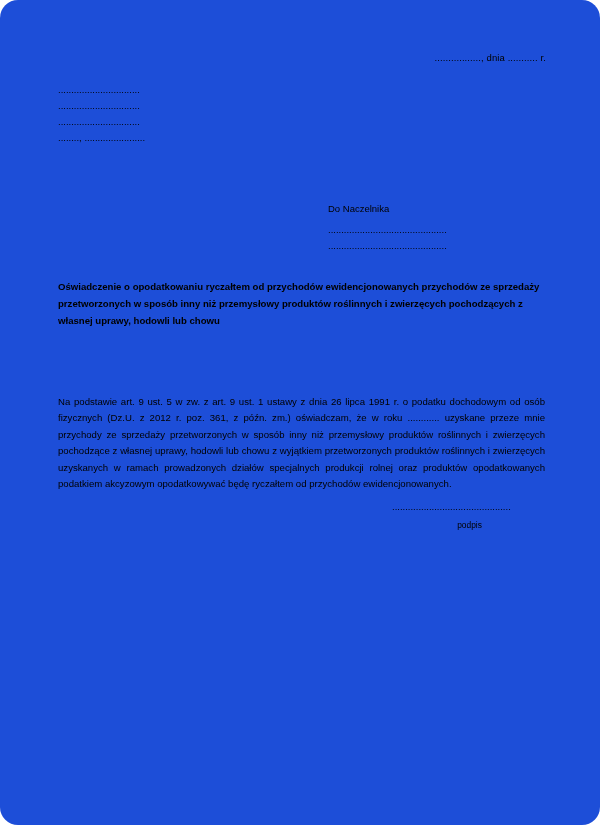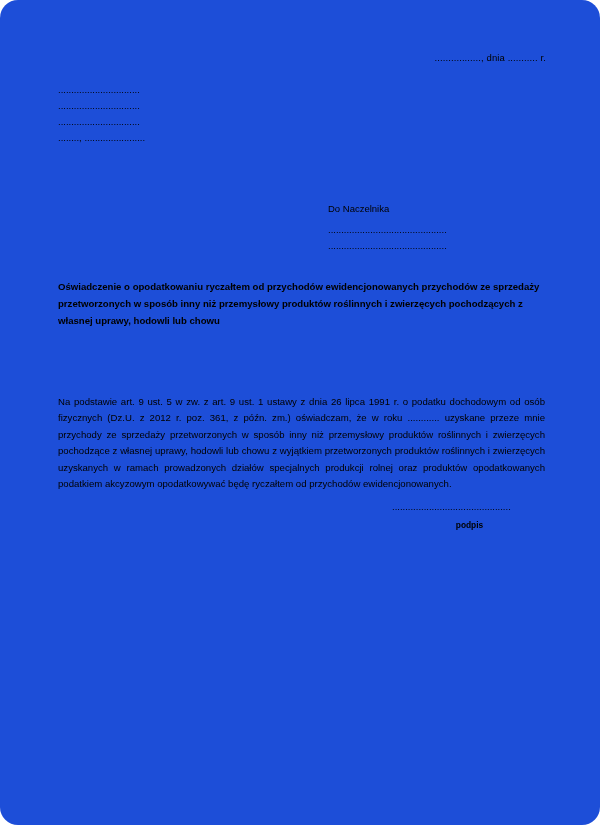--- a/index.html
+++ b/index.html
@@ -111,21 +111,20 @@
     line-height: 14px;
     color: #000;
     white-space: pre;
     text-align: left;
   }
   .signature-caption {
     font-size: 8.4px;
     line-height: 14px;
     margin-top: 4px;
     color: #000;
-    font-weight: bold;
   }
 </style>
 </head>
 <body>
 
 <div class="page">
 
   <div class="date-line">................., dnia ........... r.</div>
 
   <div class="sender-block">

